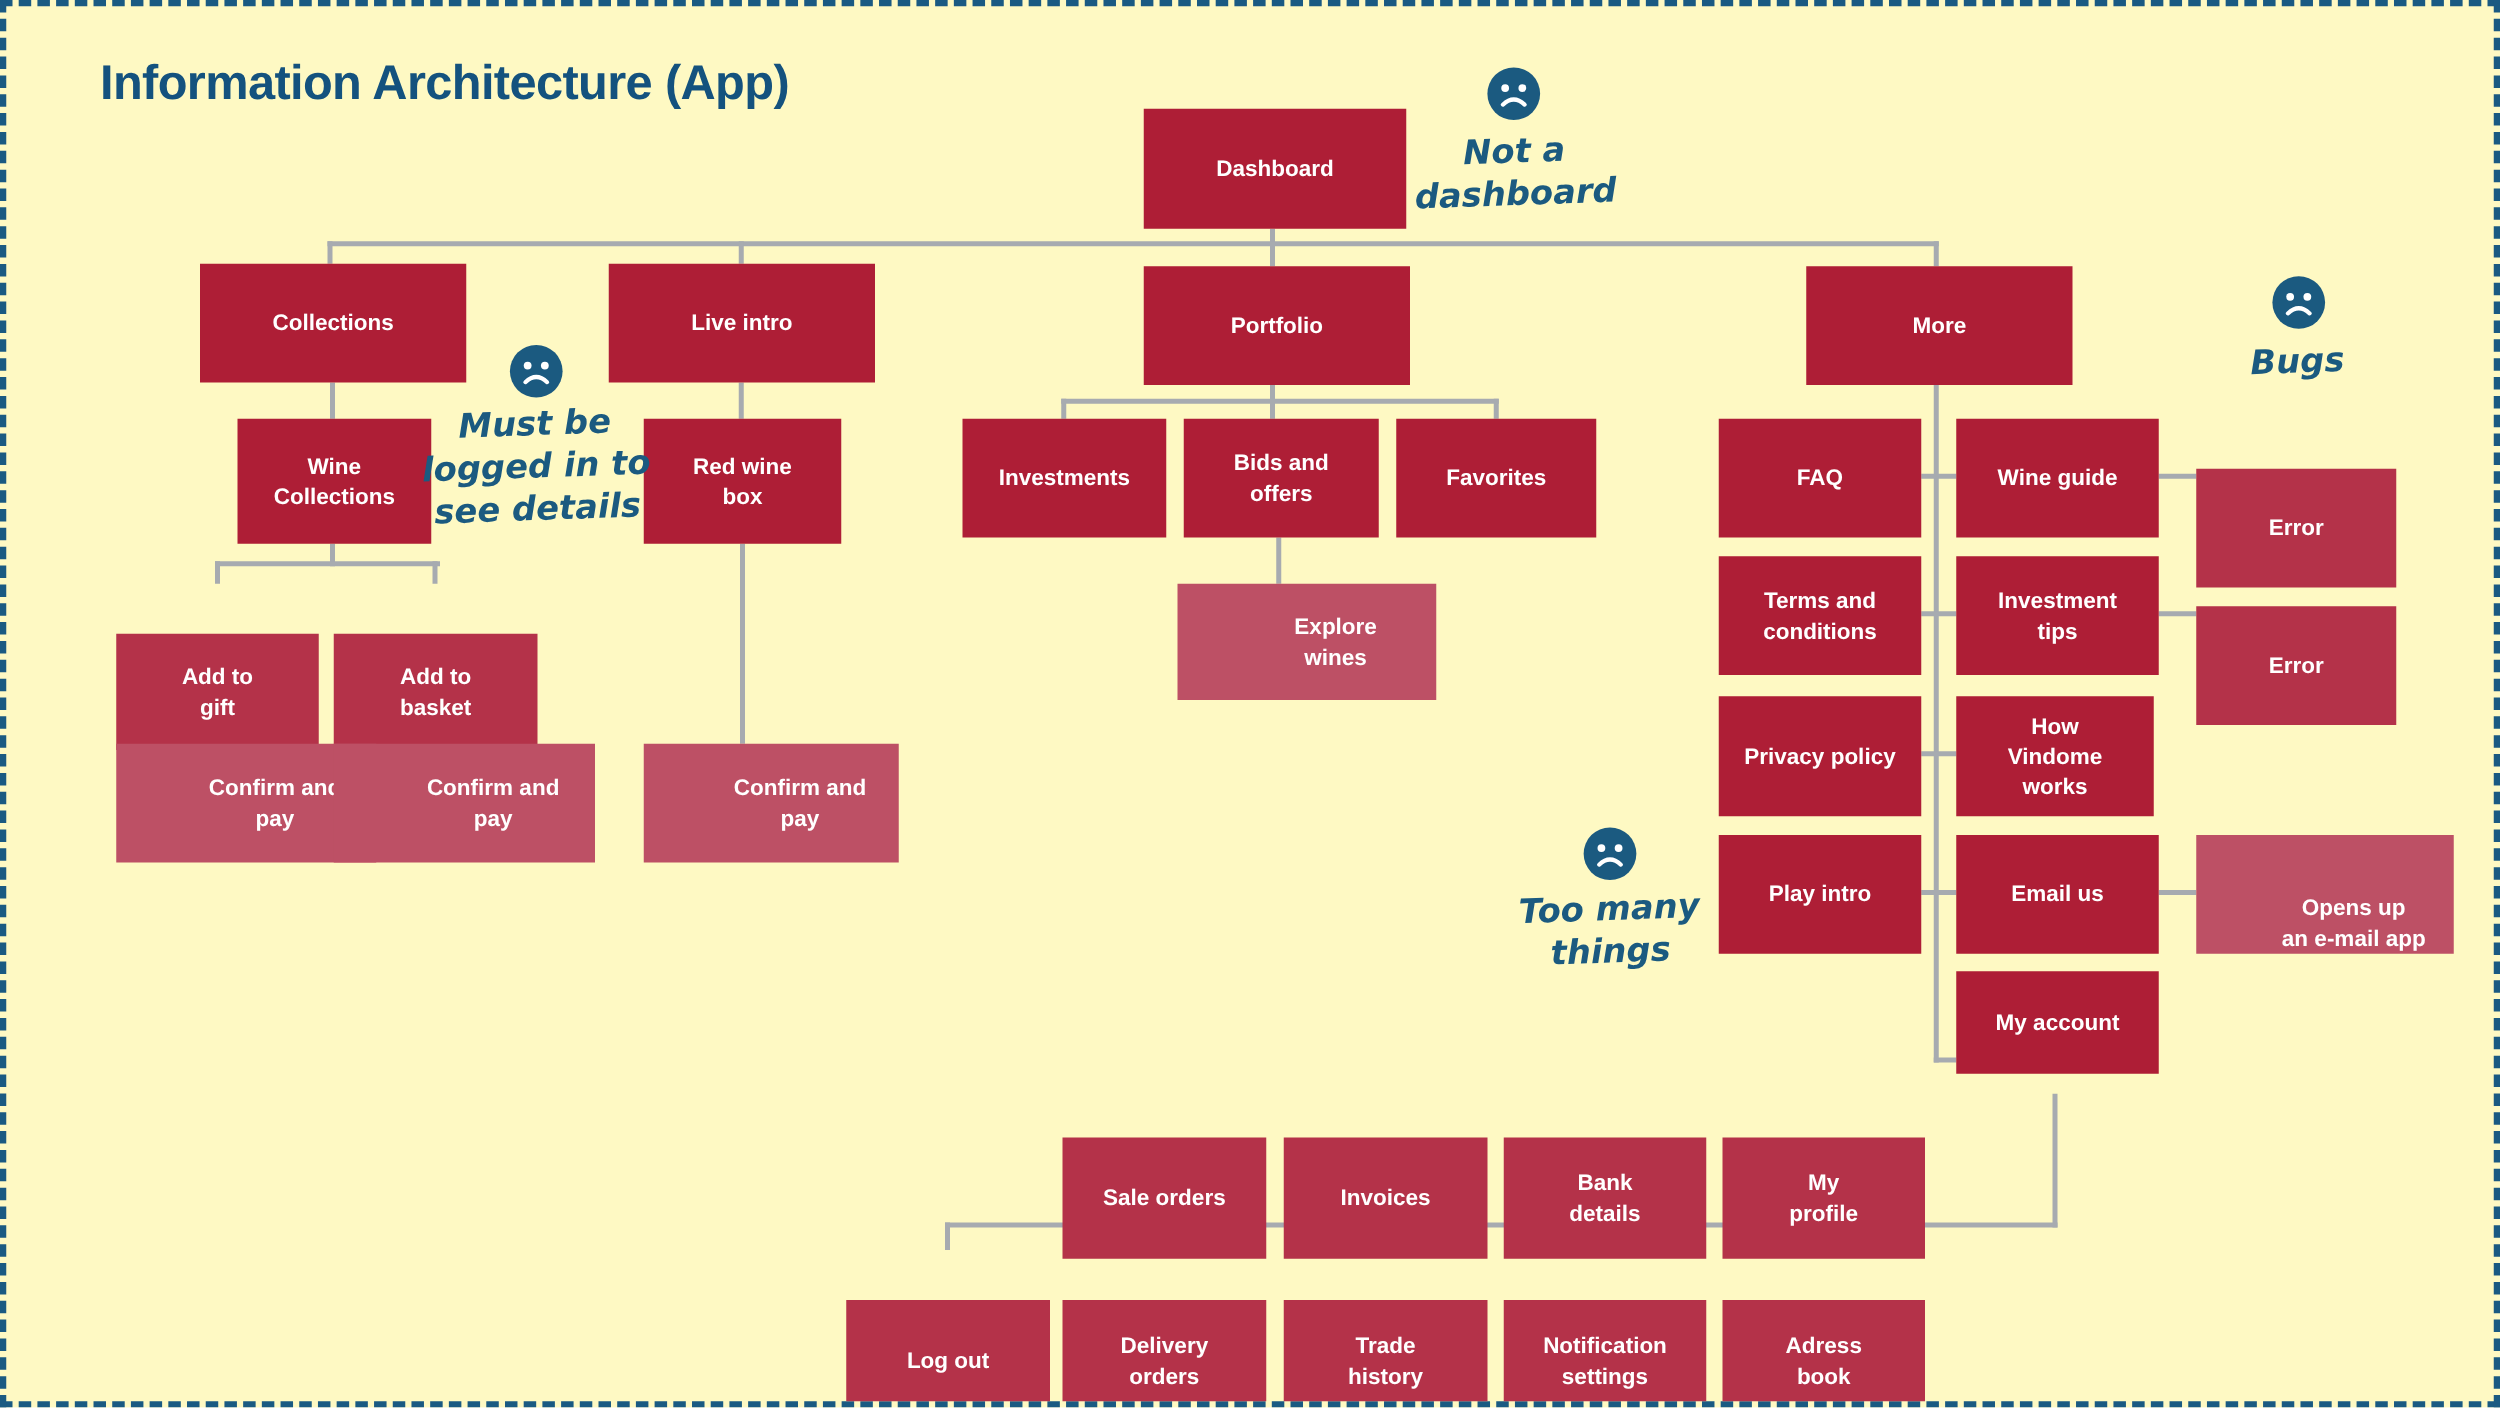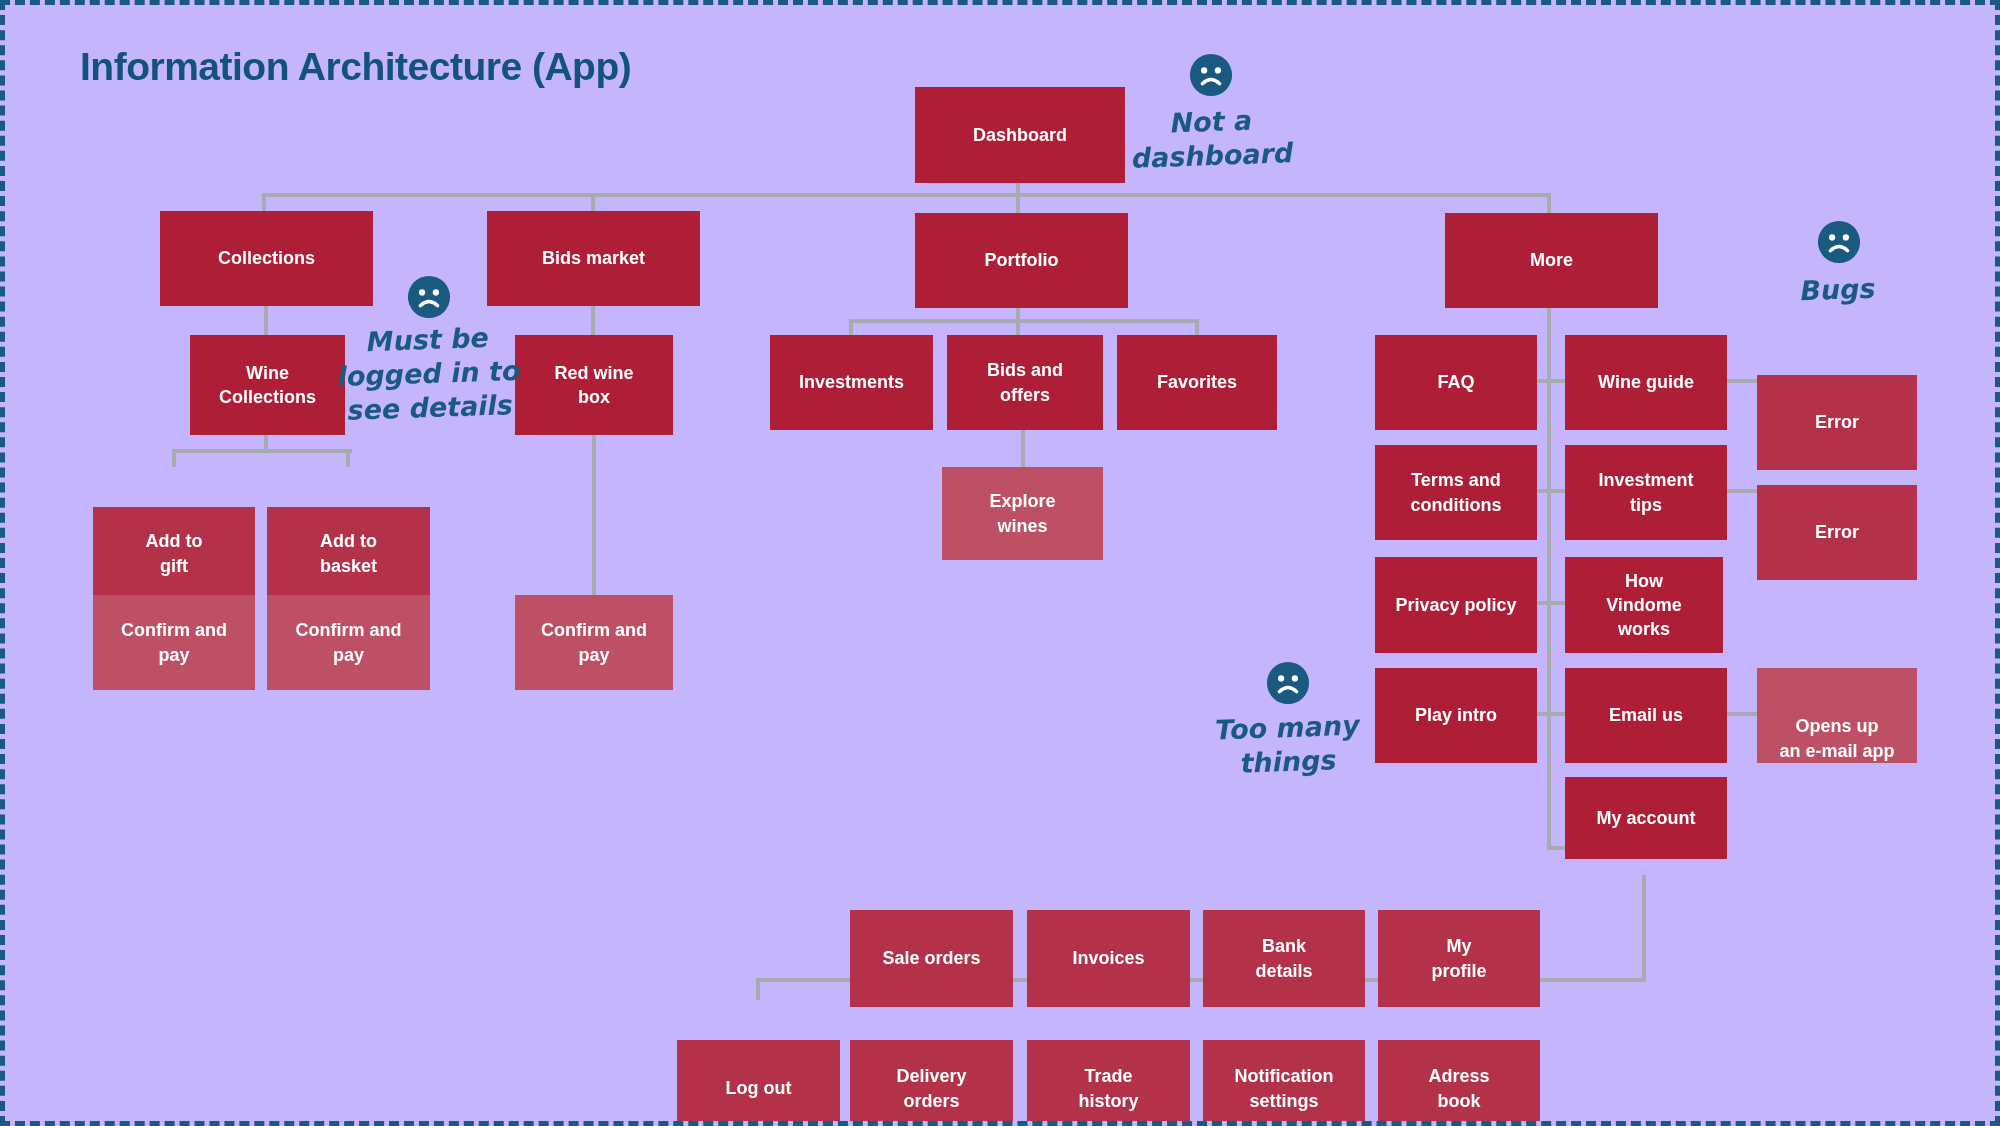--- a/index.html
+++ b/index.html
@@ -1,36 +1,36 @@
 <!DOCTYPE html>
 <html><head>
 <meta charset="utf-8">
 <style>
   html,body{margin:0;padding:0;background:#ffffff;}
   .frame{
     position:relative;
     width:1990px;height:1116px;
     border:5px dashed #1a5a82;
-    background:#c4b5fd;
+    background:#fef9c3;
     overflow:hidden;
     font-family:"Liberation Sans", sans-serif;
   }
   .page-title{
     position:absolute;left:75px;top:40px;
     font-size:39px;font-weight:bold;color:#14527e;
     letter-spacing:-0.5px;margin:0;
   }
   .node{
     position:absolute;display:flex;align-items:center;justify-content:center;
     color:#ffffff;font-weight:bold;font-size:18px;line-height:1.35;
     text-align:center;white-space:pre-line;
   }
   .node.dark{background:#ae1e36;}
   .node.medium{background:#b43249;margin-top:40px;}
-  .node.light{background:#bd5065;}
+  .node.light{background:#bd5065;padding-left:46px;}
   .line{position:absolute;background:#a7abb0;}
   .annotation-text{
     position:absolute;color:#1b5a80;
     font-size:27px;font-weight:bold;font-style:italic;
     line-height:1.25;text-align:center;white-space:pre-line;
     transform:rotate(-2deg);
     font-family:"DejaVu Sans", sans-serif;
   }
   .face{position:absolute;}
 </style>
@@ -76,21 +76,21 @@
       <div class="line" style="left: 1101px; top: 962px; width: 4px; height: 11px;"></div>
       <div class="line" style="left: 1277px; top: 962px; width: 4px; height: 11px;"></div>
       <div class="line" style="left: 1452px; top: 962px; width: 4px; height: 11px;"></div>
       <div class="line" style="left: 751px; top: 973px; width: 4px; height: 22px;"></div>
       <div class="line" style="left: 924px; top: 973px; width: 4px; height: 22px;"></div>
       <div class="line" style="left: 1101px; top: 973px; width: 4px; height: 22px;"></div>
       <div class="line" style="left: 1277px; top: 973px; width: 4px; height: 22px;"></div>
       <div class="line" style="left: 1452px; top: 973px; width: 4px; height: 22px;"></div>
       <div class="node dark" style="left: 910px; top: 82px; width: 210px; height: 96px;"><span>Dashboard</span></div>
       <div class="node dark" style="left: 155px; top: 206px; width: 213px; height: 95px;"><span>Collections</span></div>
-      <div class="node dark" style="left: 482px; top: 206px; width: 213px; height: 95px;"><span>Bids market</span></div>
+      <div class="node dark" style="left: 482px; top: 206px; width: 213px; height: 95px;"><span>Live intro</span></div>
       <div class="node dark" style="left: 910px; top: 208px; width: 213px; height: 95px;"><span>Portfolio</span></div>
       <div class="node dark" style="left: 1440px; top: 208px; width: 213px; height: 95px;"><span>More</span></div>
       <div class="node dark" style="left: 185px; top: 330px; width: 155px; height: 100px;"><span>Wine
 Collections</span></div>
       <div class="node dark" style="left: 510px; top: 330px; width: 158px; height: 100px;"><span>Red wine
 box</span></div>
       <div class="node dark" style="left: 765px; top: 330px; width: 163px; height: 95px;"><span>Investments</span></div>
       <div class="node dark" style="left: 942px; top: 330px; width: 156px; height: 95px; justify-content: center;"><span>Bids and
 offers</span></div>
       <div class="node dark" style="left: 1112px; top: 330px; width: 160px; height: 95px;"><span>Favorites</span></div>

